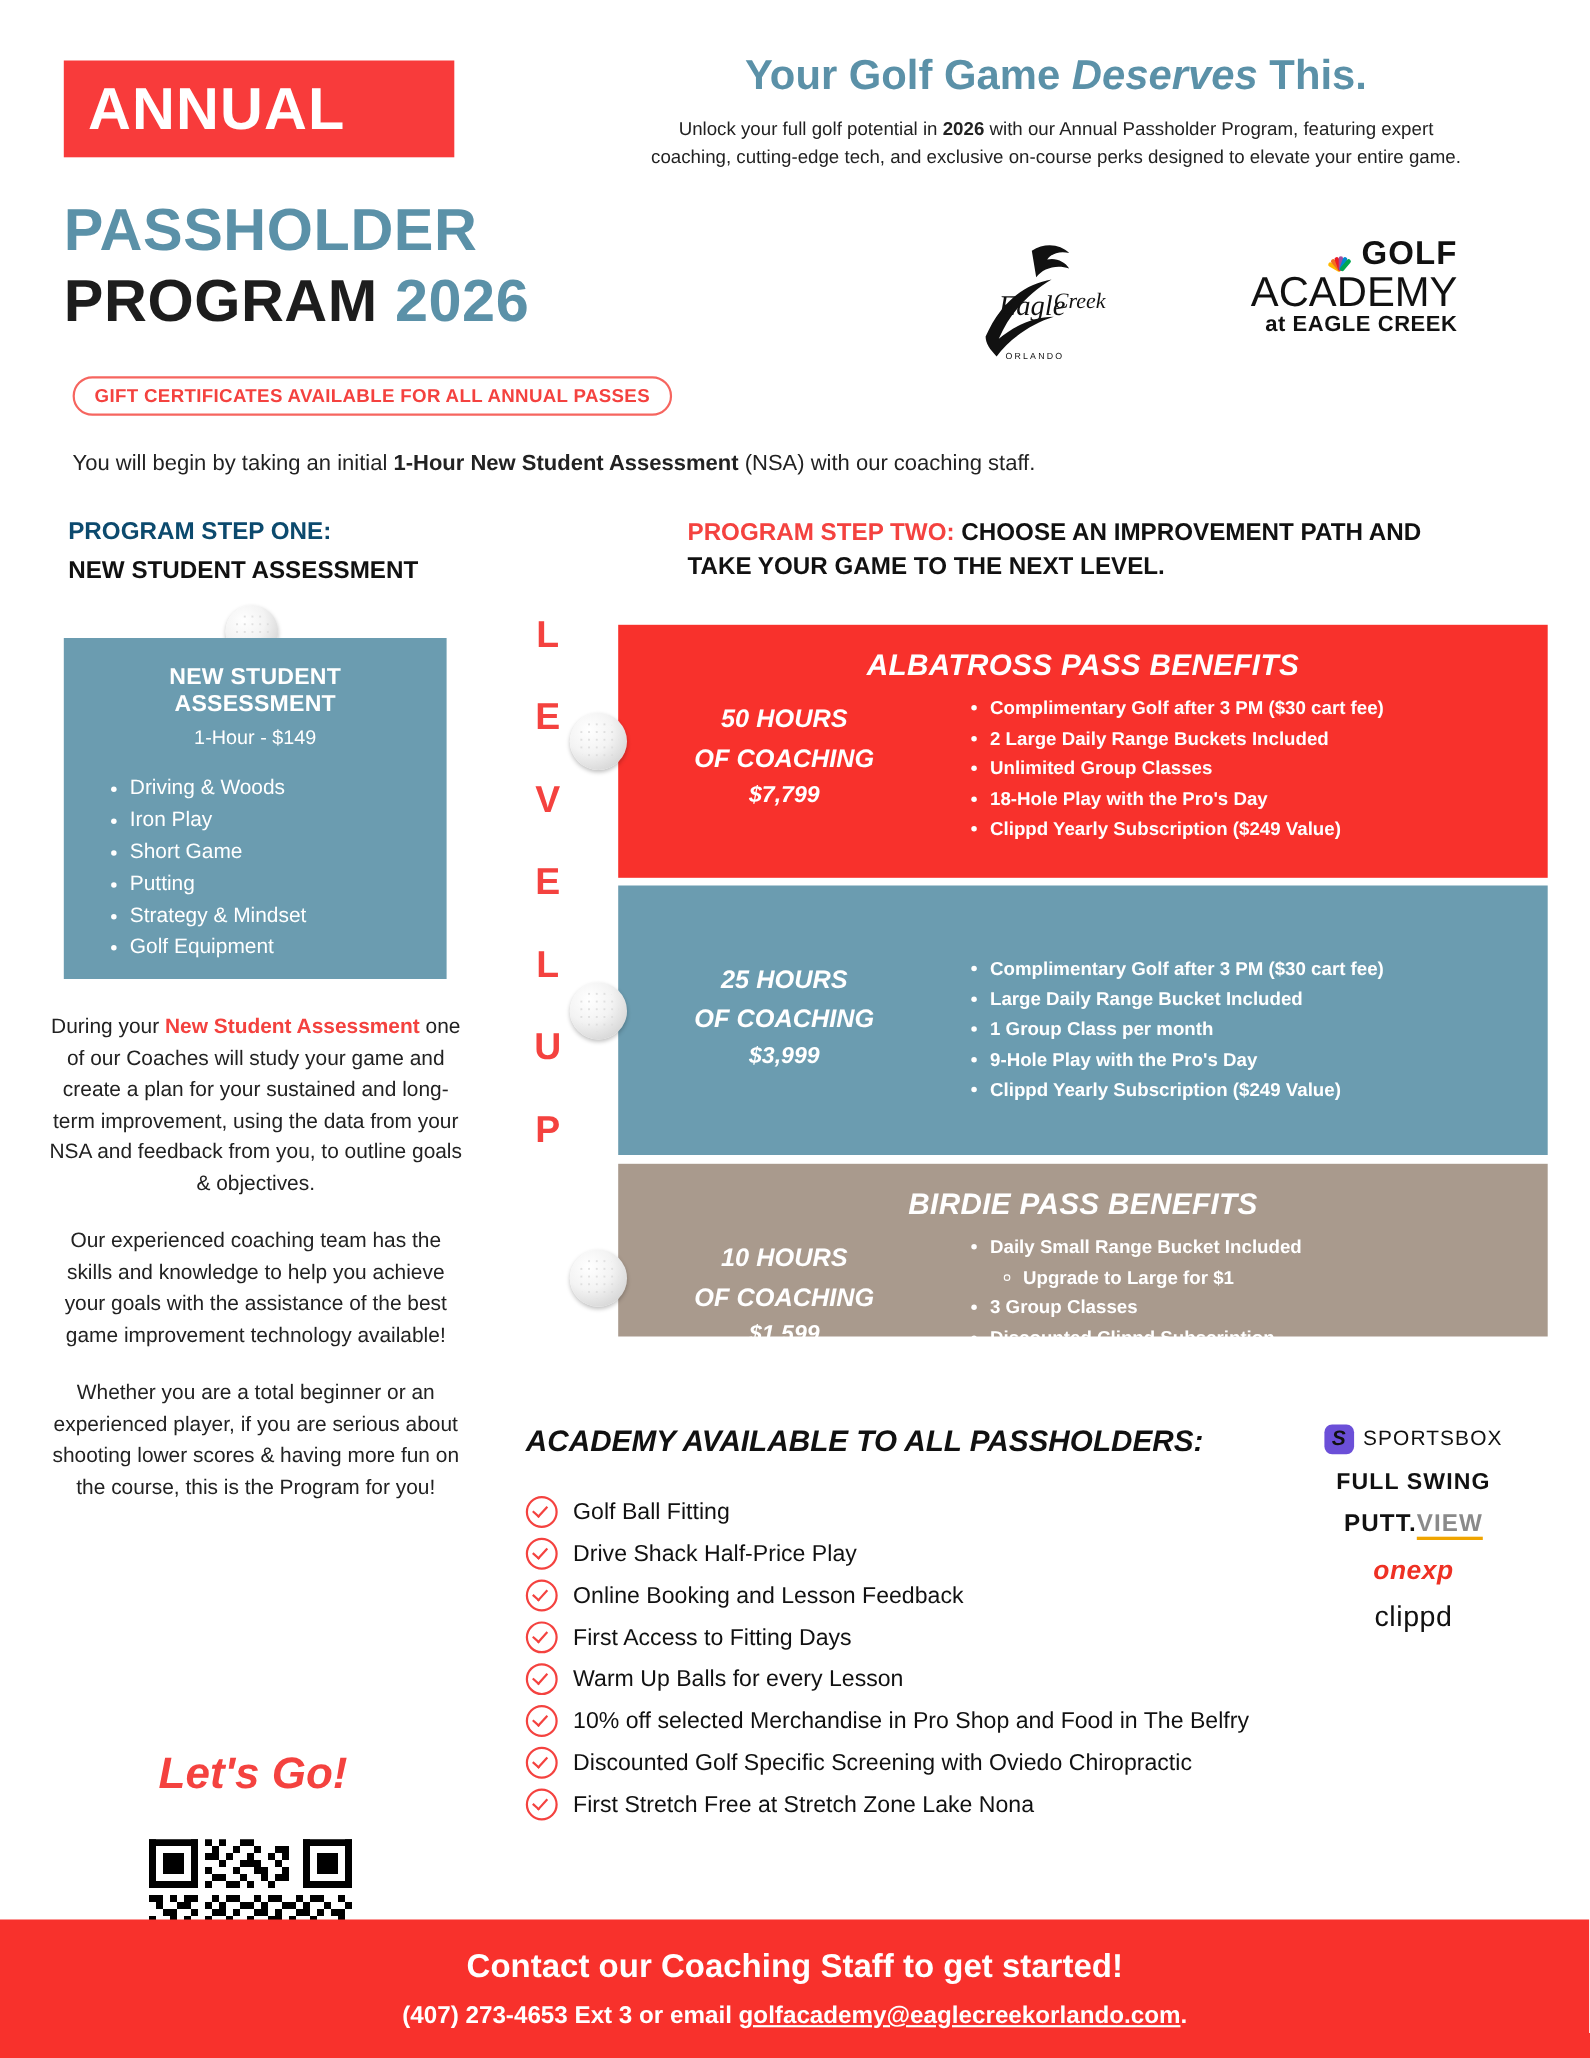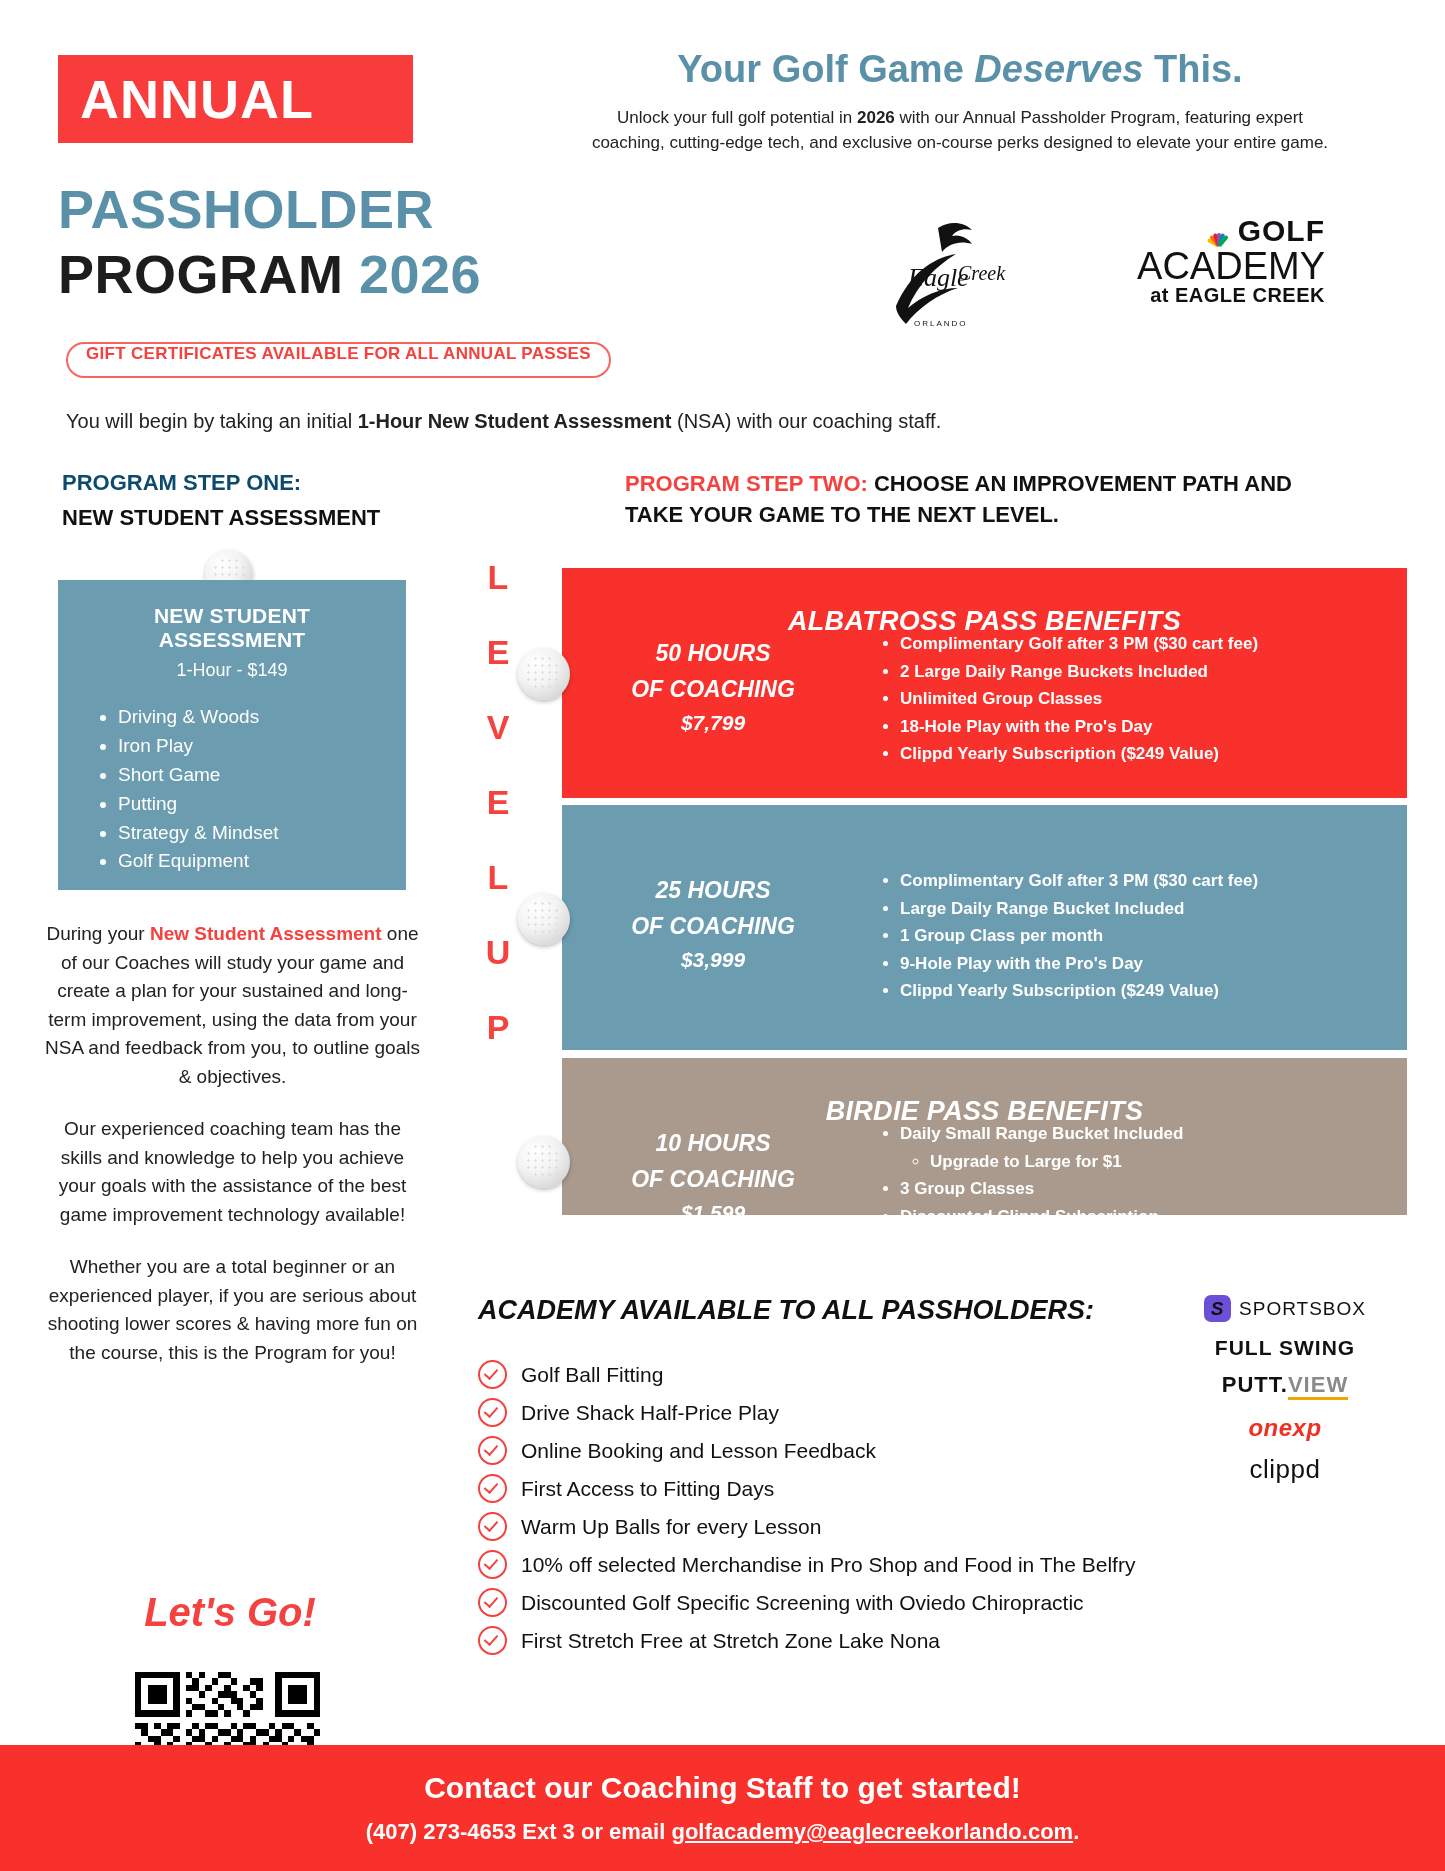--- a/index.html
+++ b/index.html
@@ -85,21 +85,21 @@
 
   .gift-pill {
     position: absolute;
     left: 66px;
     top: 342px;
     height: 36px;
     padding: 0 18px;
     border-radius: 18px;
     border: 2px solid #f6655f;
     display: flex;
-    align-items: flex-start;
+    align-items: center;
     box-sizing: border-box;
   }
   .gift-pill span {
     color: #f4423f;
     font-size: 17px;
     font-weight: bold;
     letter-spacing: 0.3px;
   }
 
   .nsa-line {
@@ -298,21 +298,20 @@
   .tier .tname {
     position: absolute;
     left: 0;
     top: 22px;
     width: 100%;
     text-align: center;
     font-size: 27px;
     font-weight: bold;
     font-style: italic;
     letter-spacing: 0.3px;
-    margin-top: 16px;
   }
   .tier .hours {
     position: absolute;
     left: 26px;
     top: 68px;
     width: 250px;
     text-align: center;
     font-size: 23px;
     font-weight: bold;
     font-style: italic;

